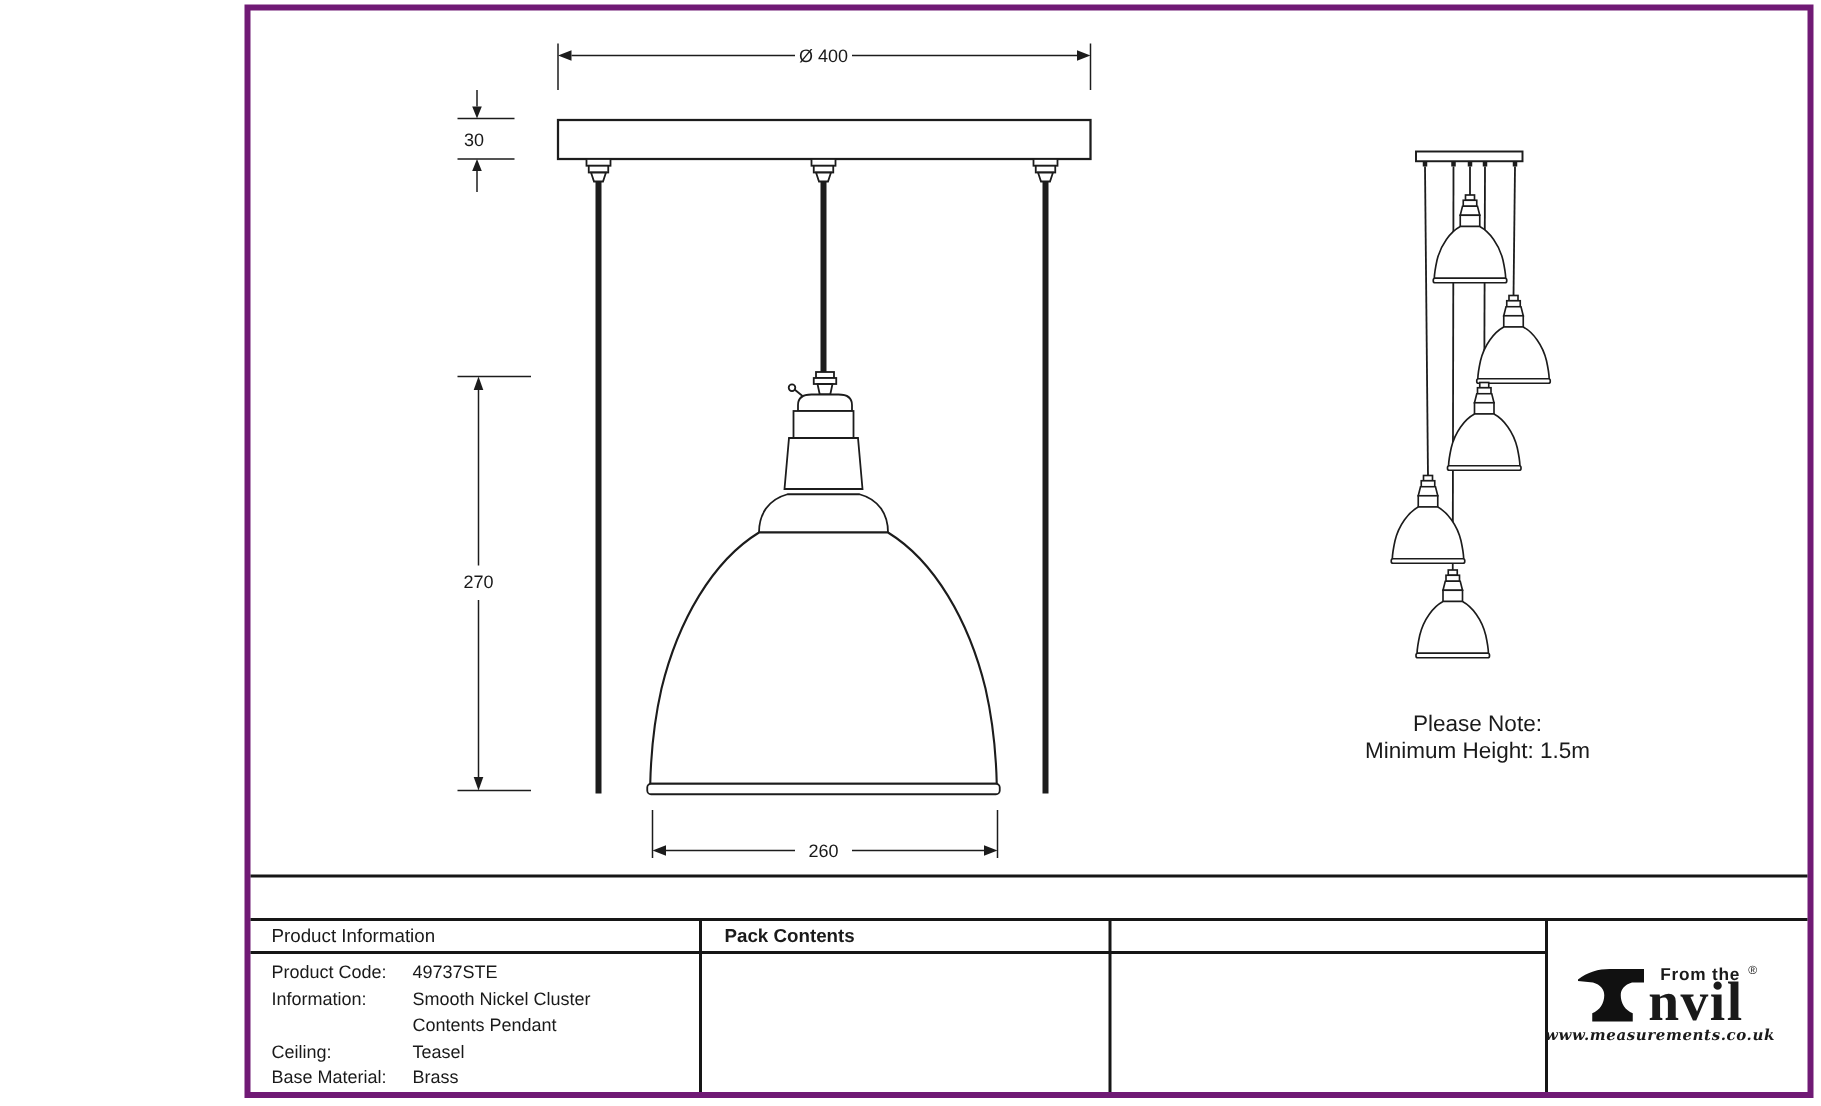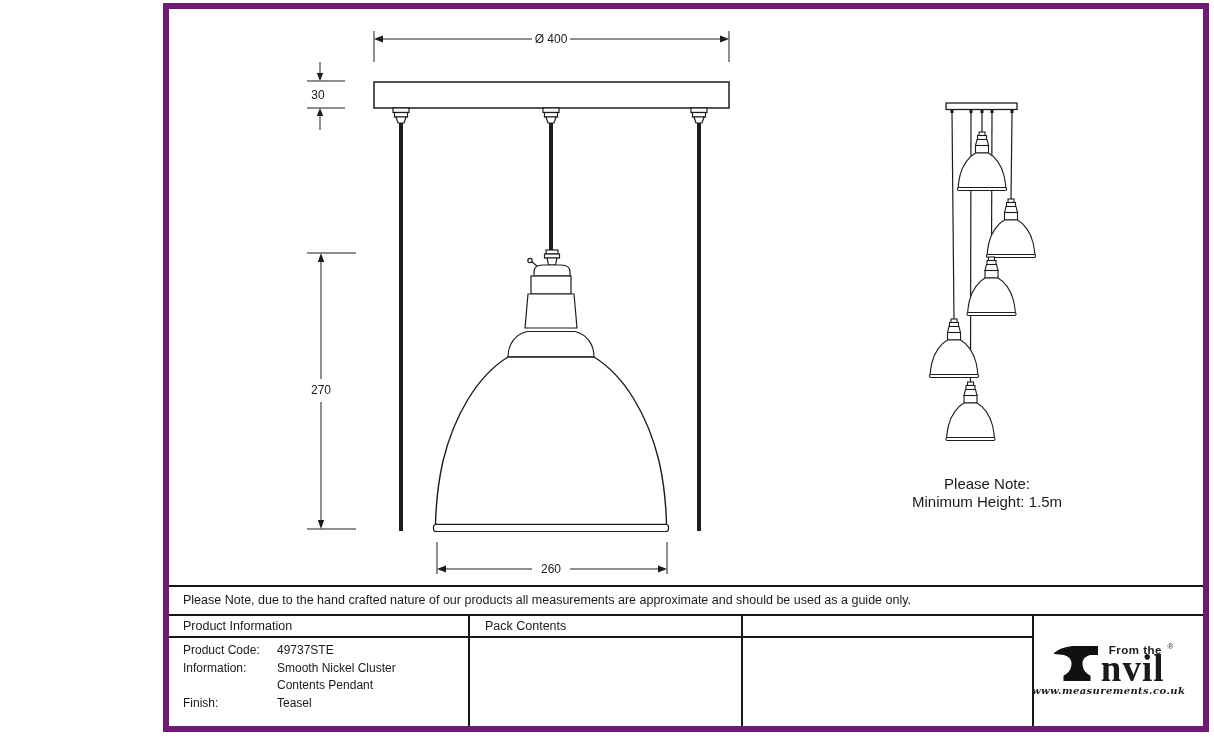--- a/index.html
+++ b/index.html
@@ -1,30 +1,30 @@
 <!DOCTYPE html>
 <html><head>
 <meta charset="utf-8">
 <style>
   html,body{margin:0;padding:0;background:#ffffff;}
   body{width:1214px;height:737px;position:relative;font-family:"Liberation Sans",sans-serif;color:#1a1a1a;}
-  .frame{position:absolute;left:163px;top:3px;width:1046px;height:729px;border:6px solid #701a75;box-sizing:border-box;background:#fff;}
+  .frame{position:absolute;left:163px;top:3px;width:1046px;height:729px;border:4px solid #701a75;box-sizing:border-box;background:#fff;}
   .drawing-svg{position:absolute;left:0;top:0;}
   .hline{position:absolute;background:#161616;}
   .vline{position:absolute;background:#161616;width:2px;}
   #line-disclaimer-top{left:0;right:0;top:576px;height:2px;}
   #line-header-top{left:0;right:0;top:605px;height:2px;}
   #line-header-bottom{left:0;width:863px;top:627px;height:2px;}
   #div-col1{left:299px;top:605px;bottom:0;}
   #div-col2{left:572px;top:605px;bottom:0;}
   #div-col3{left:863px;top:605px;bottom:0;}
   .disclaimer{position:absolute;left:14px;top:578px;height:27px;line-height:27px;font-size:12.5px;white-space:nowrap;}
   .th{position:absolute;top:605px;height:22px;line-height:24px;font-size:12.5px;}
   #th-product{left:14px;}
-  #th-pack{left:316px;}
+  #th-pack{left:316px;font-weight:bold;}
   .info-table{position:absolute;left:14px;top:633px;font-size:12px;}
   .info-row{display:flex;min-height:17.6px;line-height:17.6px;}
   .info-label{display:inline-block;width:94px;}
   .pack-list{position:absolute;left:316px;top:633px;font-size:12px;}
   .pack-line{min-height:17.6px;line-height:17.6px;}
   .logo-cell{position:absolute;left:863px;top:605px;right:0;bottom:0;display:flex;align-items:center;border-radius:18px;}
   .logo-inner{text-align:center;}
   .logo-row{display:flex;align-items:flex-end;justify-content:center;}
   .logo-right{position:relative;margin-left:2px;text-align:left;}
   .from-the{font-size:11.5px;font-weight:bold;display:block;margin-left:8px;letter-spacing:0.5px;}
@@ -156,41 +156,44 @@
     </g>
   </svg>
 
   <div class="hline" id="line-disclaimer-top"></div>
   <div class="hline" id="line-header-top"></div>
   <div class="hline" id="line-header-bottom"></div>
   <div class="vline" id="div-col1"></div>
   <div class="vline" id="div-col2"></div>
   <div class="vline" id="div-col3"></div>
 
-  <div class="disclaimer">Please Note, due to the hand crafted nature of our products all measurements are approximate and should be used as a guide only.</div>
 
   <div class="th" id="th-product">Product Information</div>
   <div class="th" id="th-pack">Pack Contents</div>
 
   <div class="info-table">
     <div class="info-row">
       <span class="info-label">Product Code:</span>
       <span class="info-value">49737STE</span>
     </div>
     <div class="info-row">
       <span class="info-label">Information:</span>
       <span class="info-value">Smooth Nickel Cluster</span>
     </div>
     <div class="info-row">
       <span class="info-label"></span>
       <span class="info-value">Contents Pendant</span>
     </div>
     <div class="info-row">
-      <span class="info-label">Finish:</span>
+      <span class="info-label">Ceiling:</span>
       <span class="info-value">Teasel</span>
+    </div>
+    <div class="info-row">
+      <span class="info-label">Base Material:</span>
+      <span class="info-value">Brass</span>
     </div>
   </div>
 
 
   <div class="logo-cell">
     <div class="logo-inner">
       <div class="logo-row">
         <svg width="46" height="38" viewBox="0 0 46 38">
           <path fill="#111" d="M1,10 L1,9 C7,4 15,2 22,2 L45,2 L45,11 L37,11 C32,12.5 29.5,15.5 29.5,19.5 C29.5,25 32.5,29.5 37.5,31.5 L37.5,37 L10.5,37 L10.5,31.5 C15.5,29.5 18.5,25 18.5,19.5 C18.5,15.5 16,12.5 11,11 Z"></path>
         </svg>

